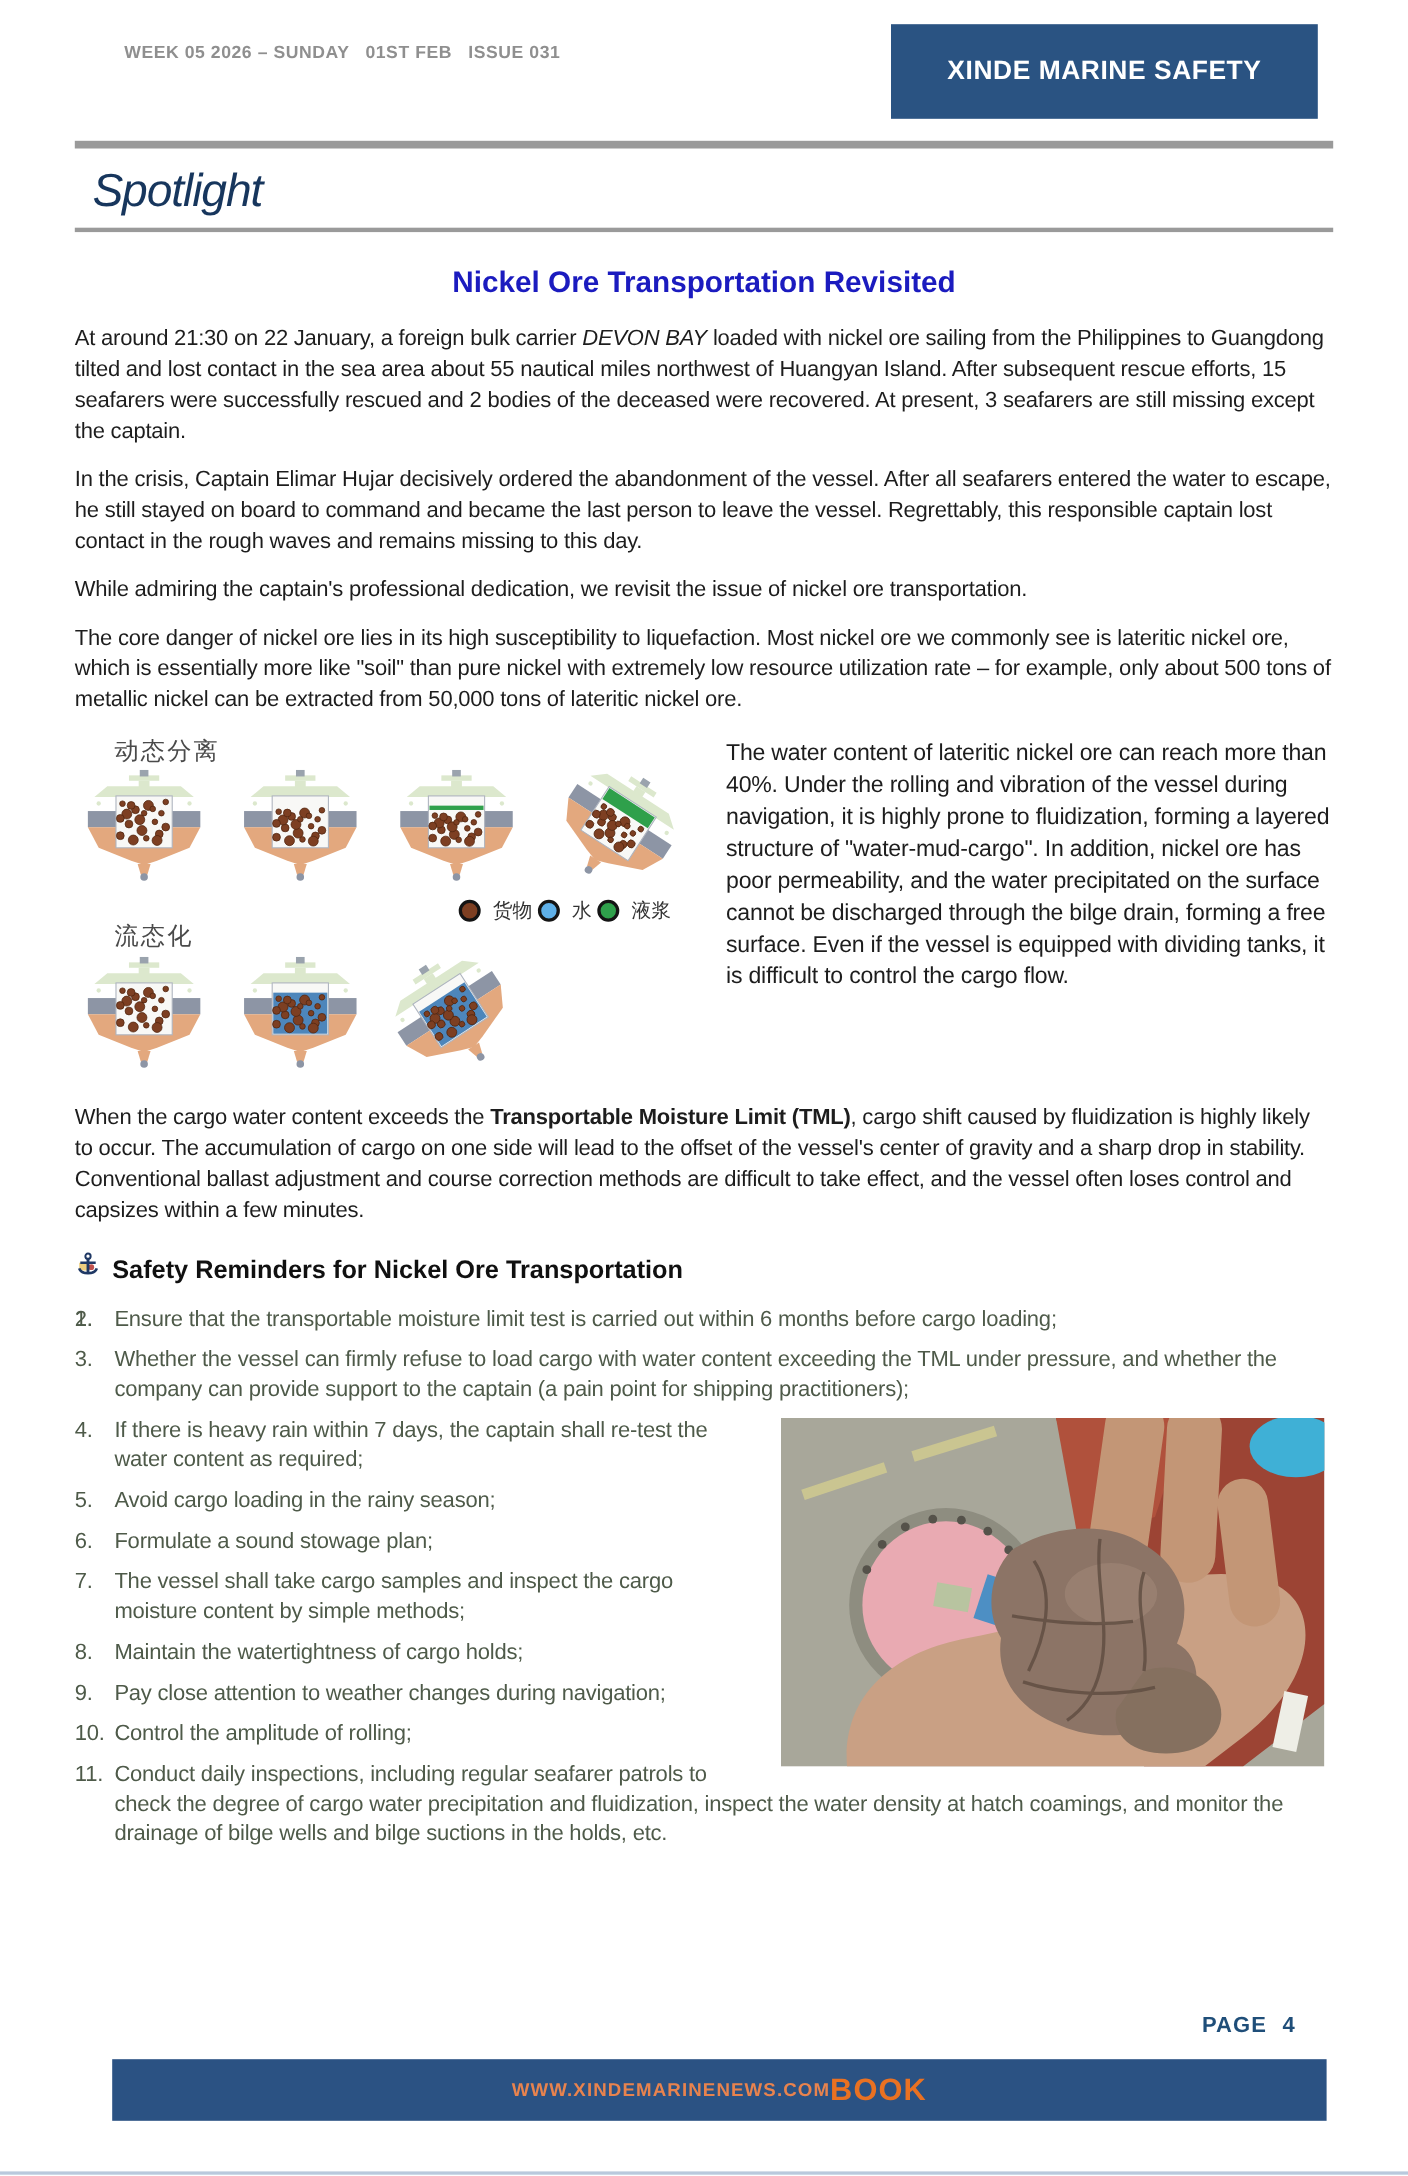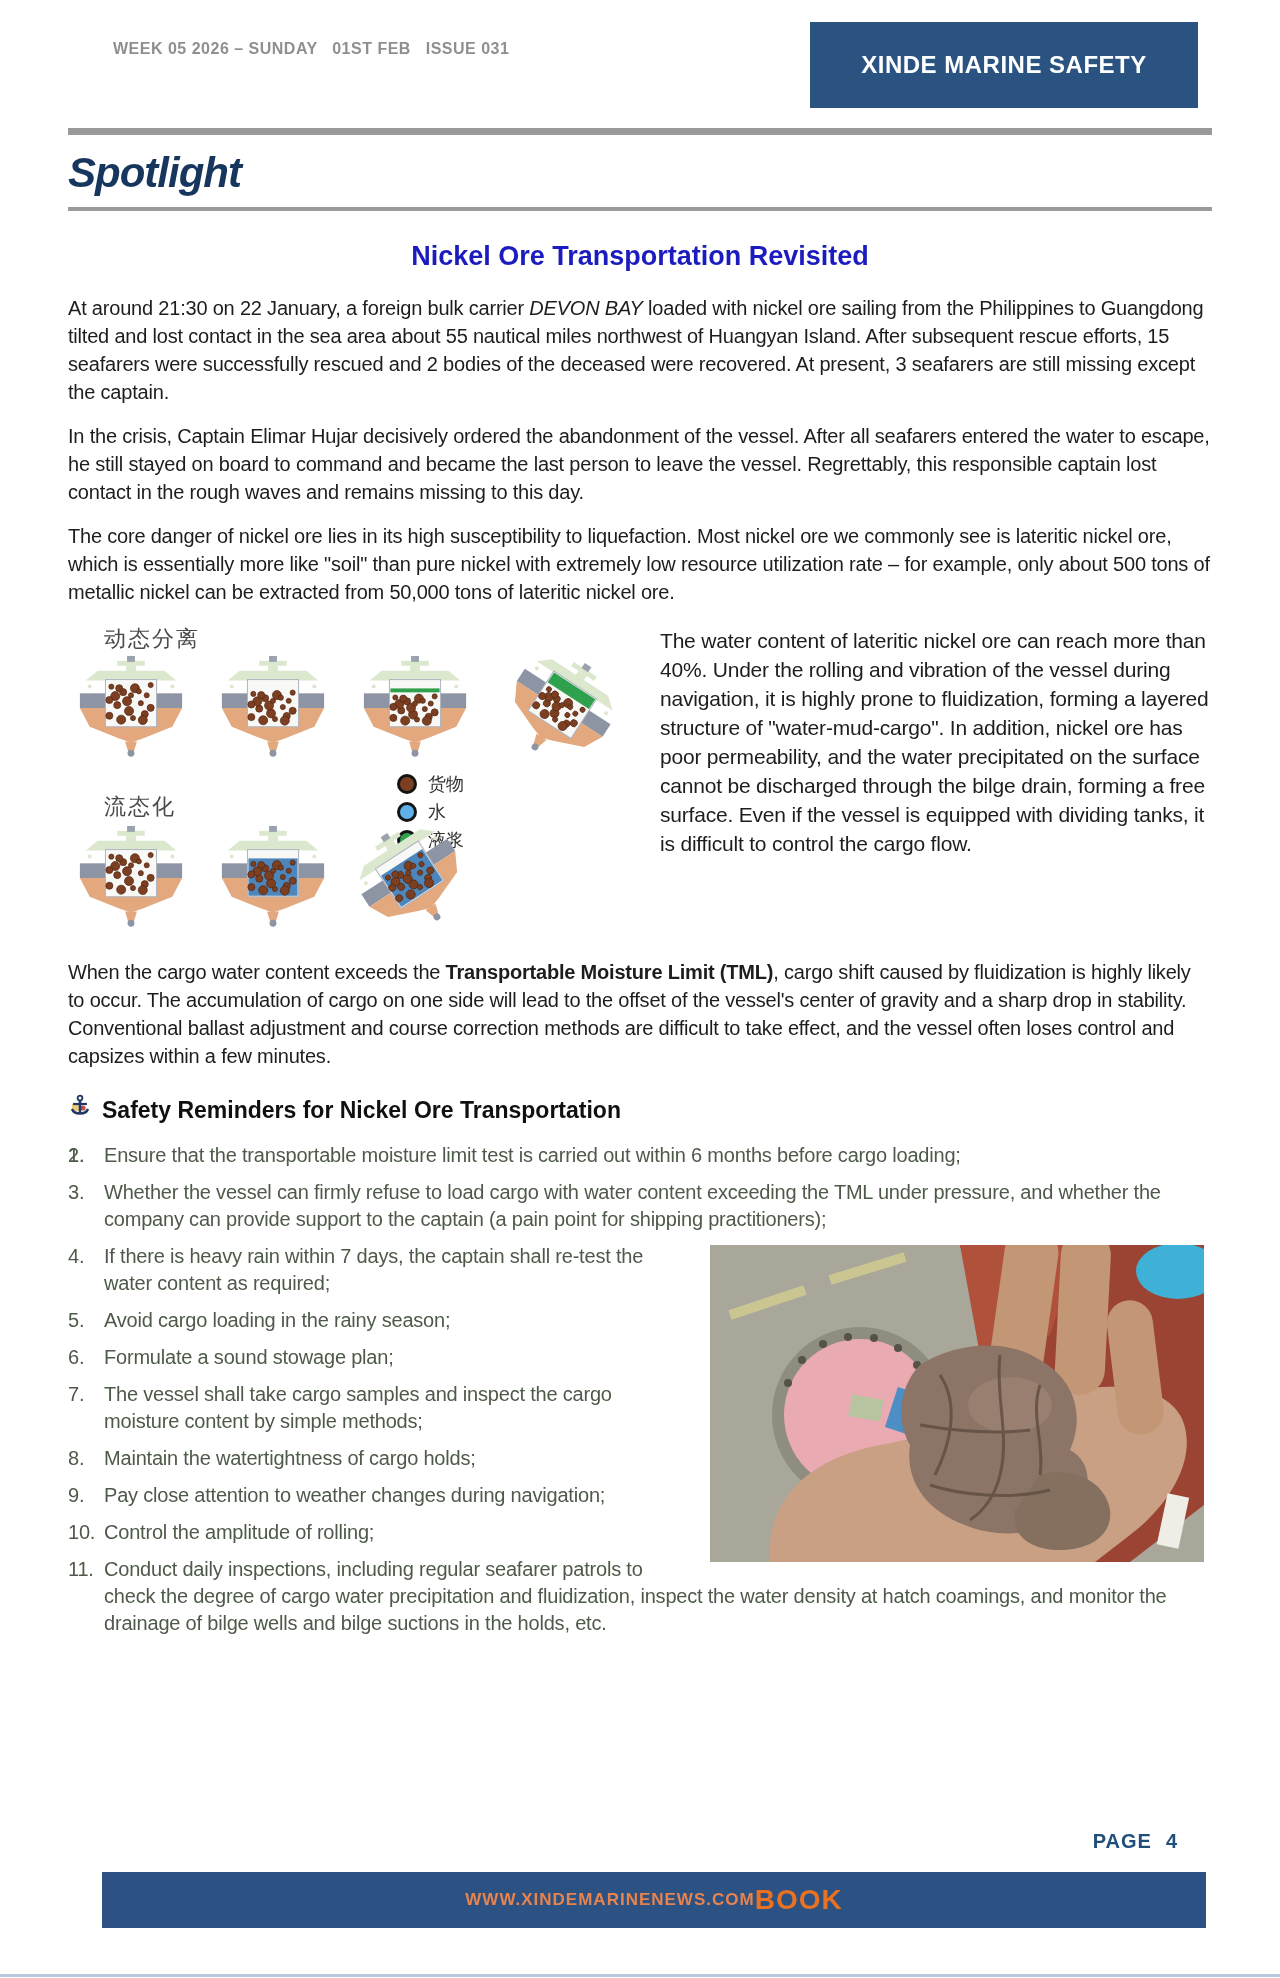--- a/index.html
+++ b/index.html
@@ -14,37 +14,37 @@
 
   
   .masthead{position:relative;height:128px;}
   .issue-line{position:absolute;left:45px;top:40px;font-size:16px;font-weight:bold;
               color:#8f8f8f;letter-spacing:.5px;white-space:pre;}
   .brand-box{position:absolute;left:742px;top:22px;width:388px;height:86px;background:var(--brand);
              color:#fff;font-weight:bold;font-size:24px;display:flex;align-items:center;
              justify-content:center;letter-spacing:.5px;}
   .rule-thick{height:7px;background:var(--ruleGray);}
   .rule-thin{height:4px;background:var(--ruleGray);}
-  .spotlight{font-size:42px;font-style:italic;font-weight:bold;color:var(--navy);
-             margin:14px 0 10px;letter-spacing:-1px;}
+  .spotlight{font-size:42px;font-style:italic;font-weight:normal;color:var(--navy);
+             margin:14px 16px 10px;letter-spacing:-1px;}
   .article-title{text-align:center;color:var(--titleBlue);font-size:27px;font-weight:bold;
                  margin:30px 0 22px;}
 
   p.body{font-size:20px;line-height:28px;margin:0 0 16px;letter-spacing:-.2px;}
 
   
   .figure-row{display:flex;margin:14px 0 6px;}
   .figure{position:relative;width:580px;height:330px;flex:none;}
   .fig-label{position:absolute;font-size:22px;color:#4a4a4a;letter-spacing:2px;}
   #fig-label-1{top:2px;left:36px;}
   #fig-label-2{top:170px;left:36px;}
   .ship-row{position:absolute;display:flex;gap:24px;}
   #ship-row-1{top:32px;left:4px;}
   #ship-row-2{top:202px;left:4px;}
-  .legend{position:absolute;left:328px;top:150px;display:flex;flex-direction:column;gap:4px;}
+  .legend{position:absolute;left:348px;top:150px;display:flex;flex-direction:row;gap:4px;}
   .legend-item{display:flex;align-items:center;gap:10px;font-size:18px;color:#333;}
   .side-text{font-size:21px;line-height:29px;padding:4px 0 0 12px;letter-spacing:-.2px;}
 
   
   .reminders-heading{display:flex;align-items:center;gap:10px;font-size:23px;font-weight:bold;
                      color:#101010;margin:24px 0 16px;}
   .li{position:relative;padding-left:36px;font-size:20px;line-height:27px;color:var(--listGreen);
       margin:0 0 10px;letter-spacing:-.2px;}
   .li .num{position:absolute;left:0;}
   .photo-float{float:right;width:494px;height:317px;margin:2px 8px 10px 18px;}
@@ -71,20 +71,21 @@
     </div>
     <div class="rule-thick"></div>
 
     <h1 class="spotlight">Spotlight</h1>
     <div class="rule-thin"></div>
 
     <h2 class="article-title">Nickel Ore Transportation Revisited</h2>
 
     <p class="body"><span>At around 21:30 on 22 January, a foreign bulk carrier </span><i>DEVON BAY</i><span> loaded with nickel ore sailing from the Philippines to Guangdong tilted and lost contact in the sea area about 55 nautical miles northwest of Huangyan Island. After subsequent rescue efforts, 15 seafarers were successfully rescued and 2 bodies of the deceased were recovered. At present, 3 seafarers are still missing except the captain.</span></p>
     <p class="body"><span>In the crisis, Captain Elimar Hujar decisively ordered the abandonment of the vessel. After all seafarers entered the water to escape, he still stayed on board to command and became the last person to leave the vessel. Regrettably, this responsible captain lost contact in the rough waves and remains missing to this day.</span></p>
+    <p class="body"><span>While admiring the captain's professional dedication, we revisit the issue of nickel ore transportation.</span></p>
     <p class="body"><span>The core danger of nickel ore lies in its high susceptibility to liquefaction. Most nickel ore we commonly see is lateritic nickel ore, which is essentially more like "soil" than pure nickel with extremely low resource utilization rate – for example, only about 500 tons of metallic nickel can be extracted from 50,000 tons of lateritic nickel ore.</span></p>
 
     <div class="figure-row">
       <div class="figure">
         <div class="fig-label" id="fig-label-1">动态分离</div>
         <div class="ship-row" id="ship-row-1">
             <svg width="118" height="116" viewBox="0 0 120 118">
               <g transform="rotate(0 60 60)">
     <g fill="#dce8cd">
                   <rect x="46" y="7" width="28" height="5"></rect>

